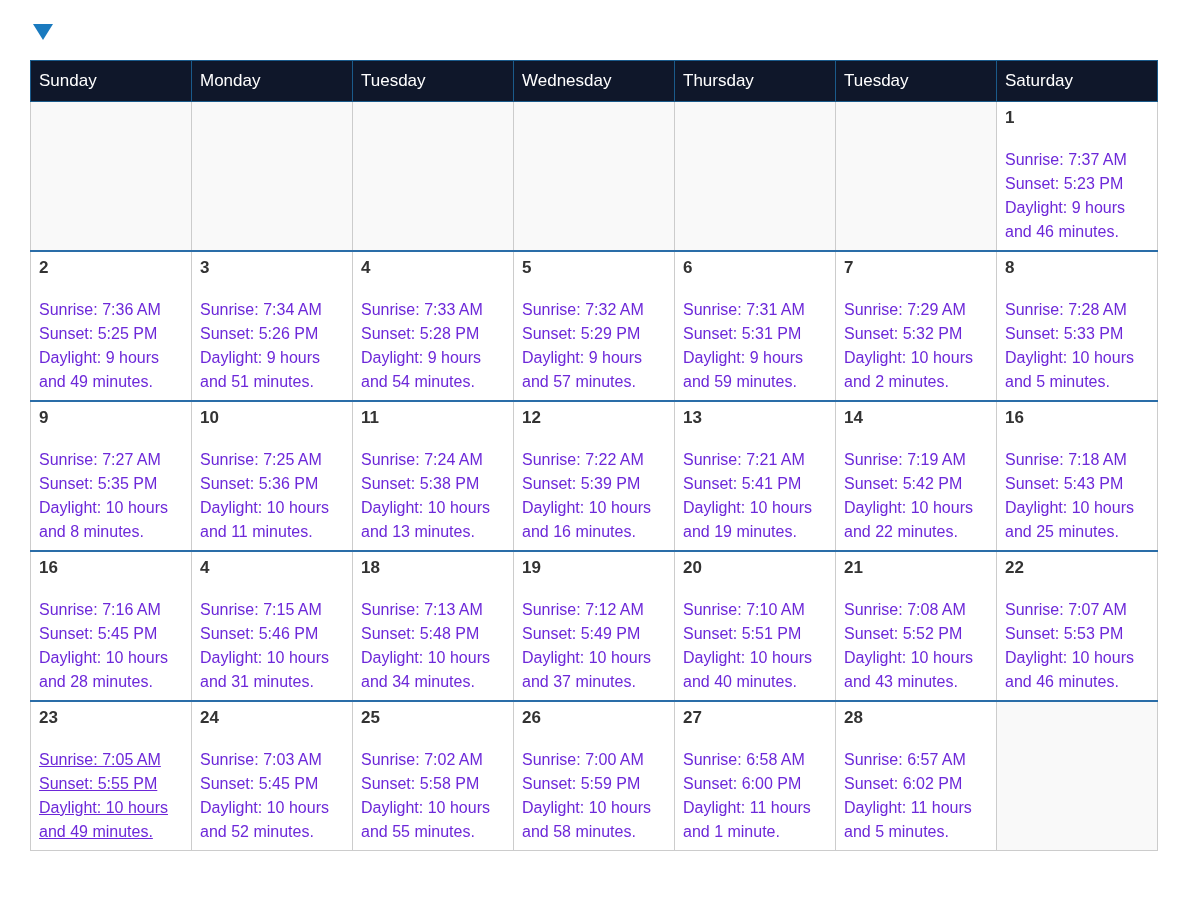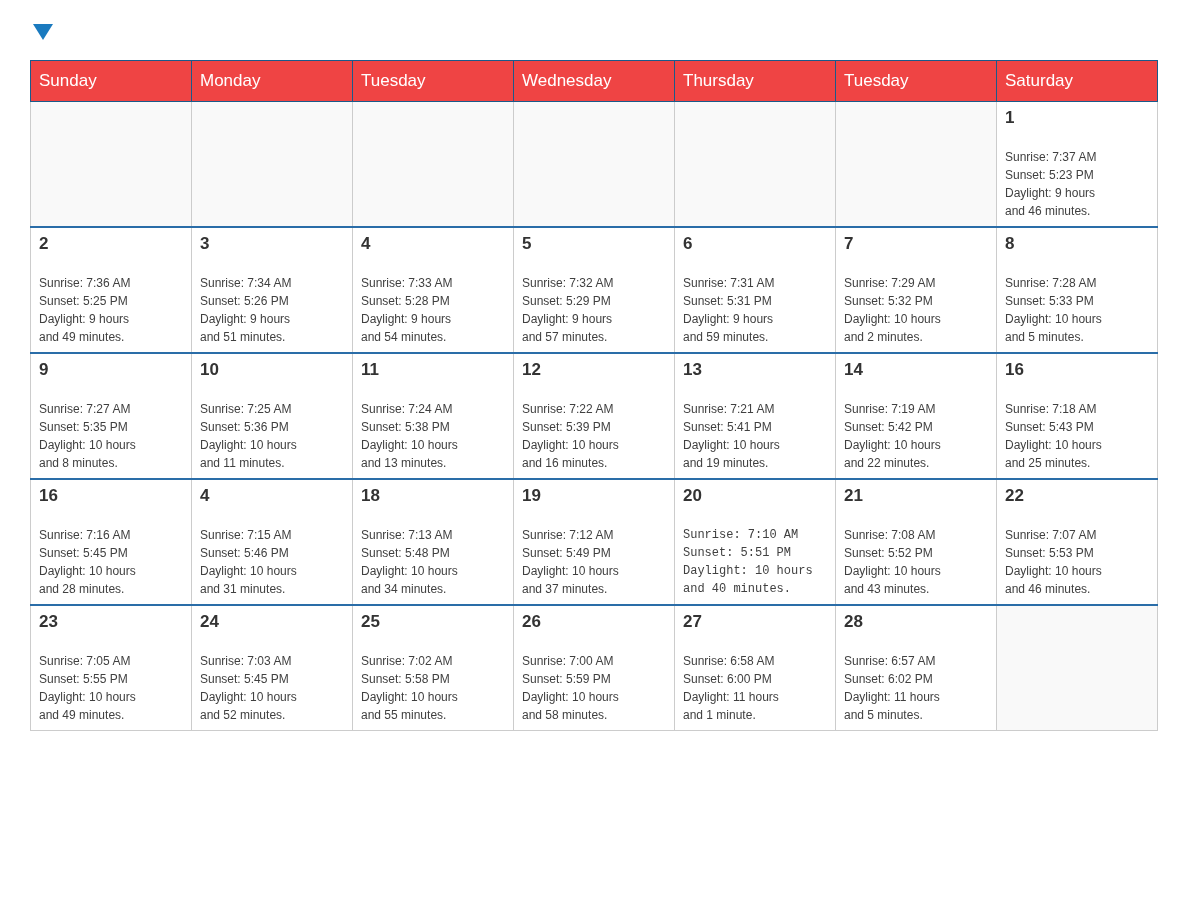--- a/index.html
+++ b/index.html
@@ -57,21 +57,21 @@
       font-size: 20px;
       color: #555;
       margin-top: 4px;
     }
     .calendar {
       width: 100%;
       border-collapse: collapse;
       border: 1px solid #aaa;
     }
     .calendar th {
-      background-color: #ef4444;
+      background-color: #0f172a;
       color: #fff;
       padding: 10px 8px;
       font-size: 17px;
       font-weight: normal;
       text-align: left;
       border: 1px solid #1a5a8a;
     }
     .calendar td {
       border: 1px solid #ccc;
       vertical-align: top;
@@ -81,22 +81,22 @@
       height: 120px;
     }
     .day-number {
       font-size: 17px;
       font-weight: bold;
       color: #333;
       display: block;
       margin-bottom: 4px;
     }
     .day-info {
-      font-size: 12px;
-      color: #404040;
+      font-size: 16px;
+      color: #6d28d9;
       line-height: 1.5;
       margin-top: 20px;
     }
     .empty-cell {
       background: #f9f9f9;
     }
     .row-sep td {
       border-top: 2px solid #2a6da8;
     }
   </style>
@@ -271,21 +271,21 @@
         </td>
         <td>
           <span class="day-number">19</span>
           <div class="day-info" style="white-space: pre-line;">Sunrise: 7:12 AM
 Sunset: 5:49 PM
 Daylight: 10 hours
 and 37 minutes.</div>
         </td>
         <td>
           <span class="day-number">20</span>
-          <div class="day-info" style="white-space: pre-line; font-family: Liberation Mono, monospace;">Sunrise: 7:10 AM
+          <div class="day-info" style="white-space: pre-line;">Sunrise: 7:10 AM
 Sunset: 5:51 PM
 Daylight: 10 hours
 and 40 minutes.</div>
         </td>
         <td>
           <span class="day-number">21</span>
           <div class="day-info" style="white-space: pre-line;">Sunrise: 7:08 AM
 Sunset: 5:52 PM
 Daylight: 10 hours
 and 43 minutes.</div>
@@ -294,21 +294,21 @@
           <span class="day-number">22</span>
           <div class="day-info" style="white-space: pre-line;">Sunrise: 7:07 AM
 Sunset: 5:53 PM
 Daylight: 10 hours
 and 46 minutes.</div>
         </td>
       </tr>
       <tr class="row-sep">
         <td>
           <span class="day-number">23</span>
-          <div class="day-info" style="white-space: pre-line;">Sunrise: 7:05 AM
+          <div class="day-info" style="white-space: pre-line; text-decoration: underline;">Sunrise: 7:05 AM
 Sunset: 5:55 PM
 Daylight: 10 hours
 and 49 minutes.</div>
         </td>
         <td>
           <span class="day-number">24</span>
           <div class="day-info" style="white-space: pre-line;">Sunrise: 7:03 AM
 Sunset: 5:45 PM
 Daylight: 10 hours
 and 52 minutes.</div>

